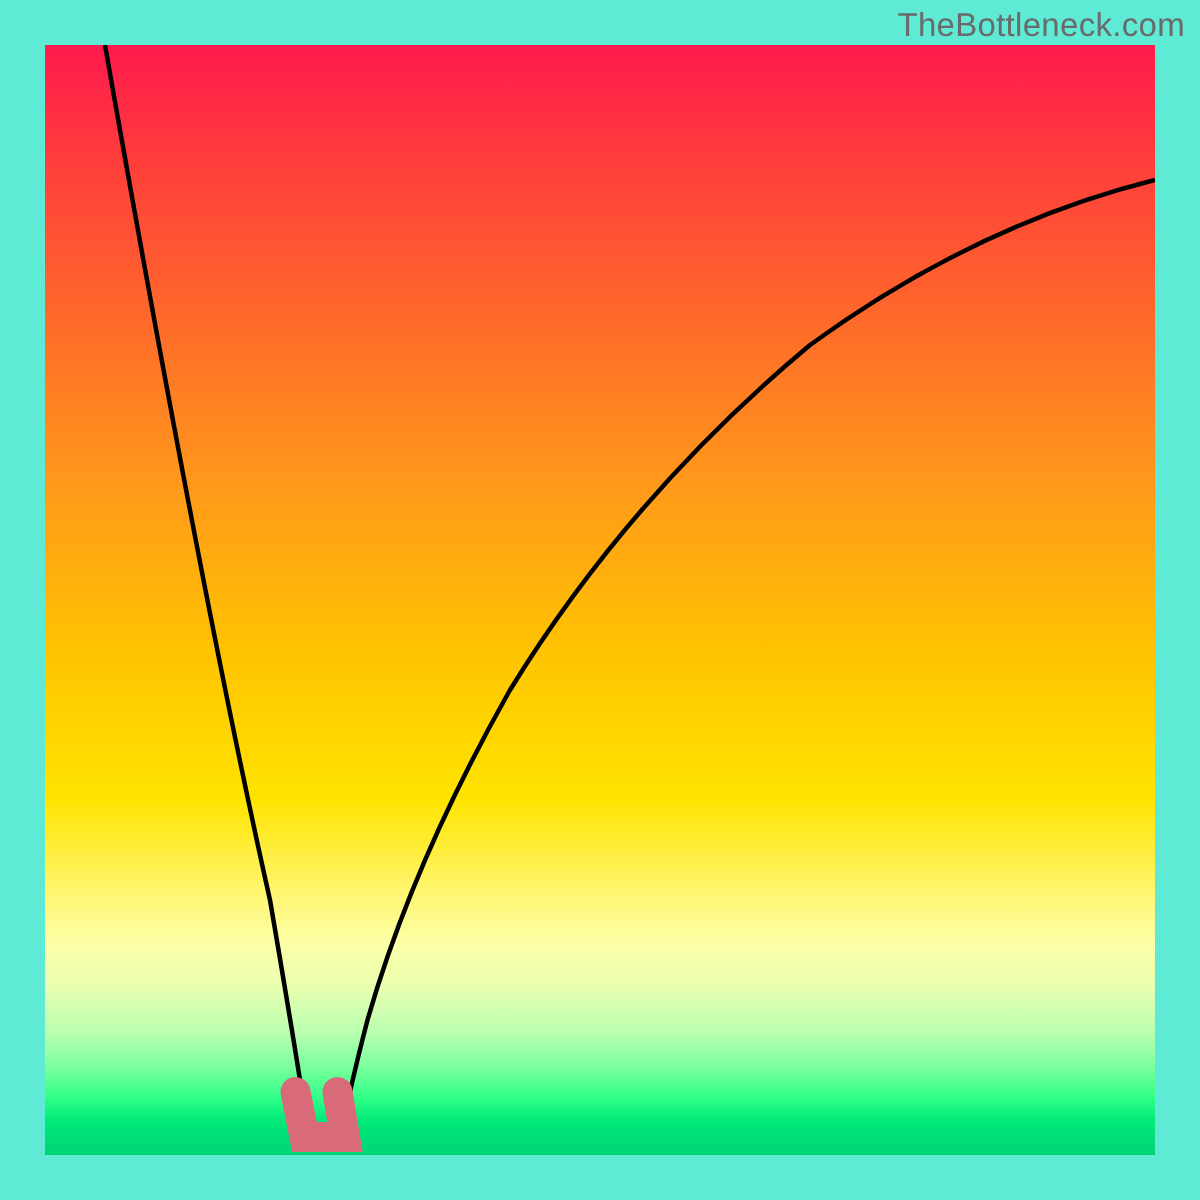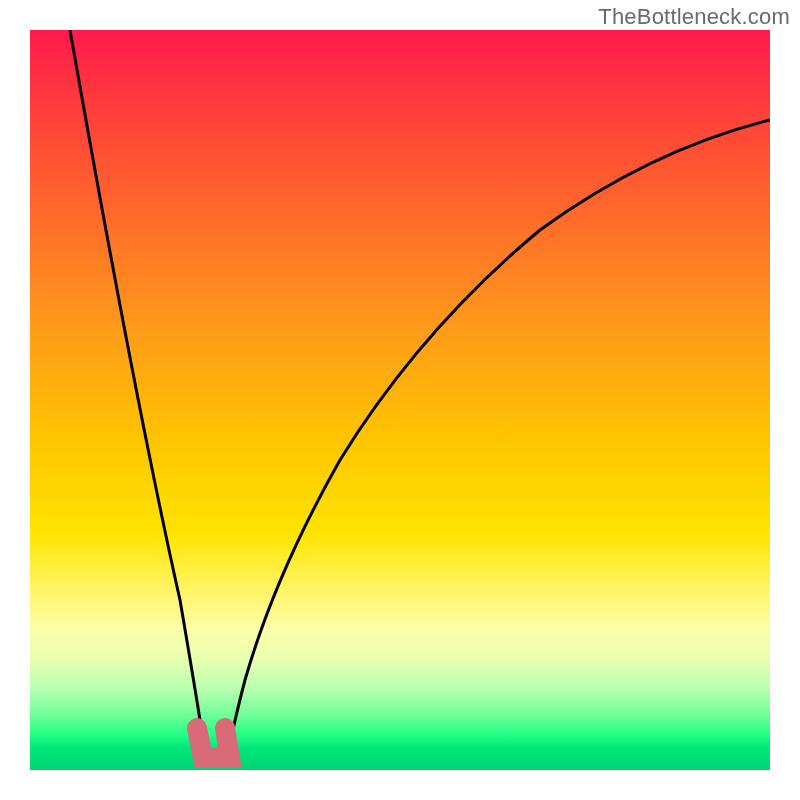--- a/index.html
+++ b/index.html
@@ -8,21 +8,21 @@
     width: 800px;
     height: 800px;
     background: #000;
     overflow: hidden;
     font-family: Arial, Helvetica, sans-serif;
   }
   .frame {
     position: relative;
     width: 800px;
     height: 800px;
-    background: #ffffff;
+    background: #5eead4;
   }
   .plot {
     position: absolute;
     left: 30px;
     top: 30px;
     width: 740px;
     height: 740px;
     background: linear-gradient(to bottom,
       #ff1a4d 0%,
       #ff3c3c 10%,

